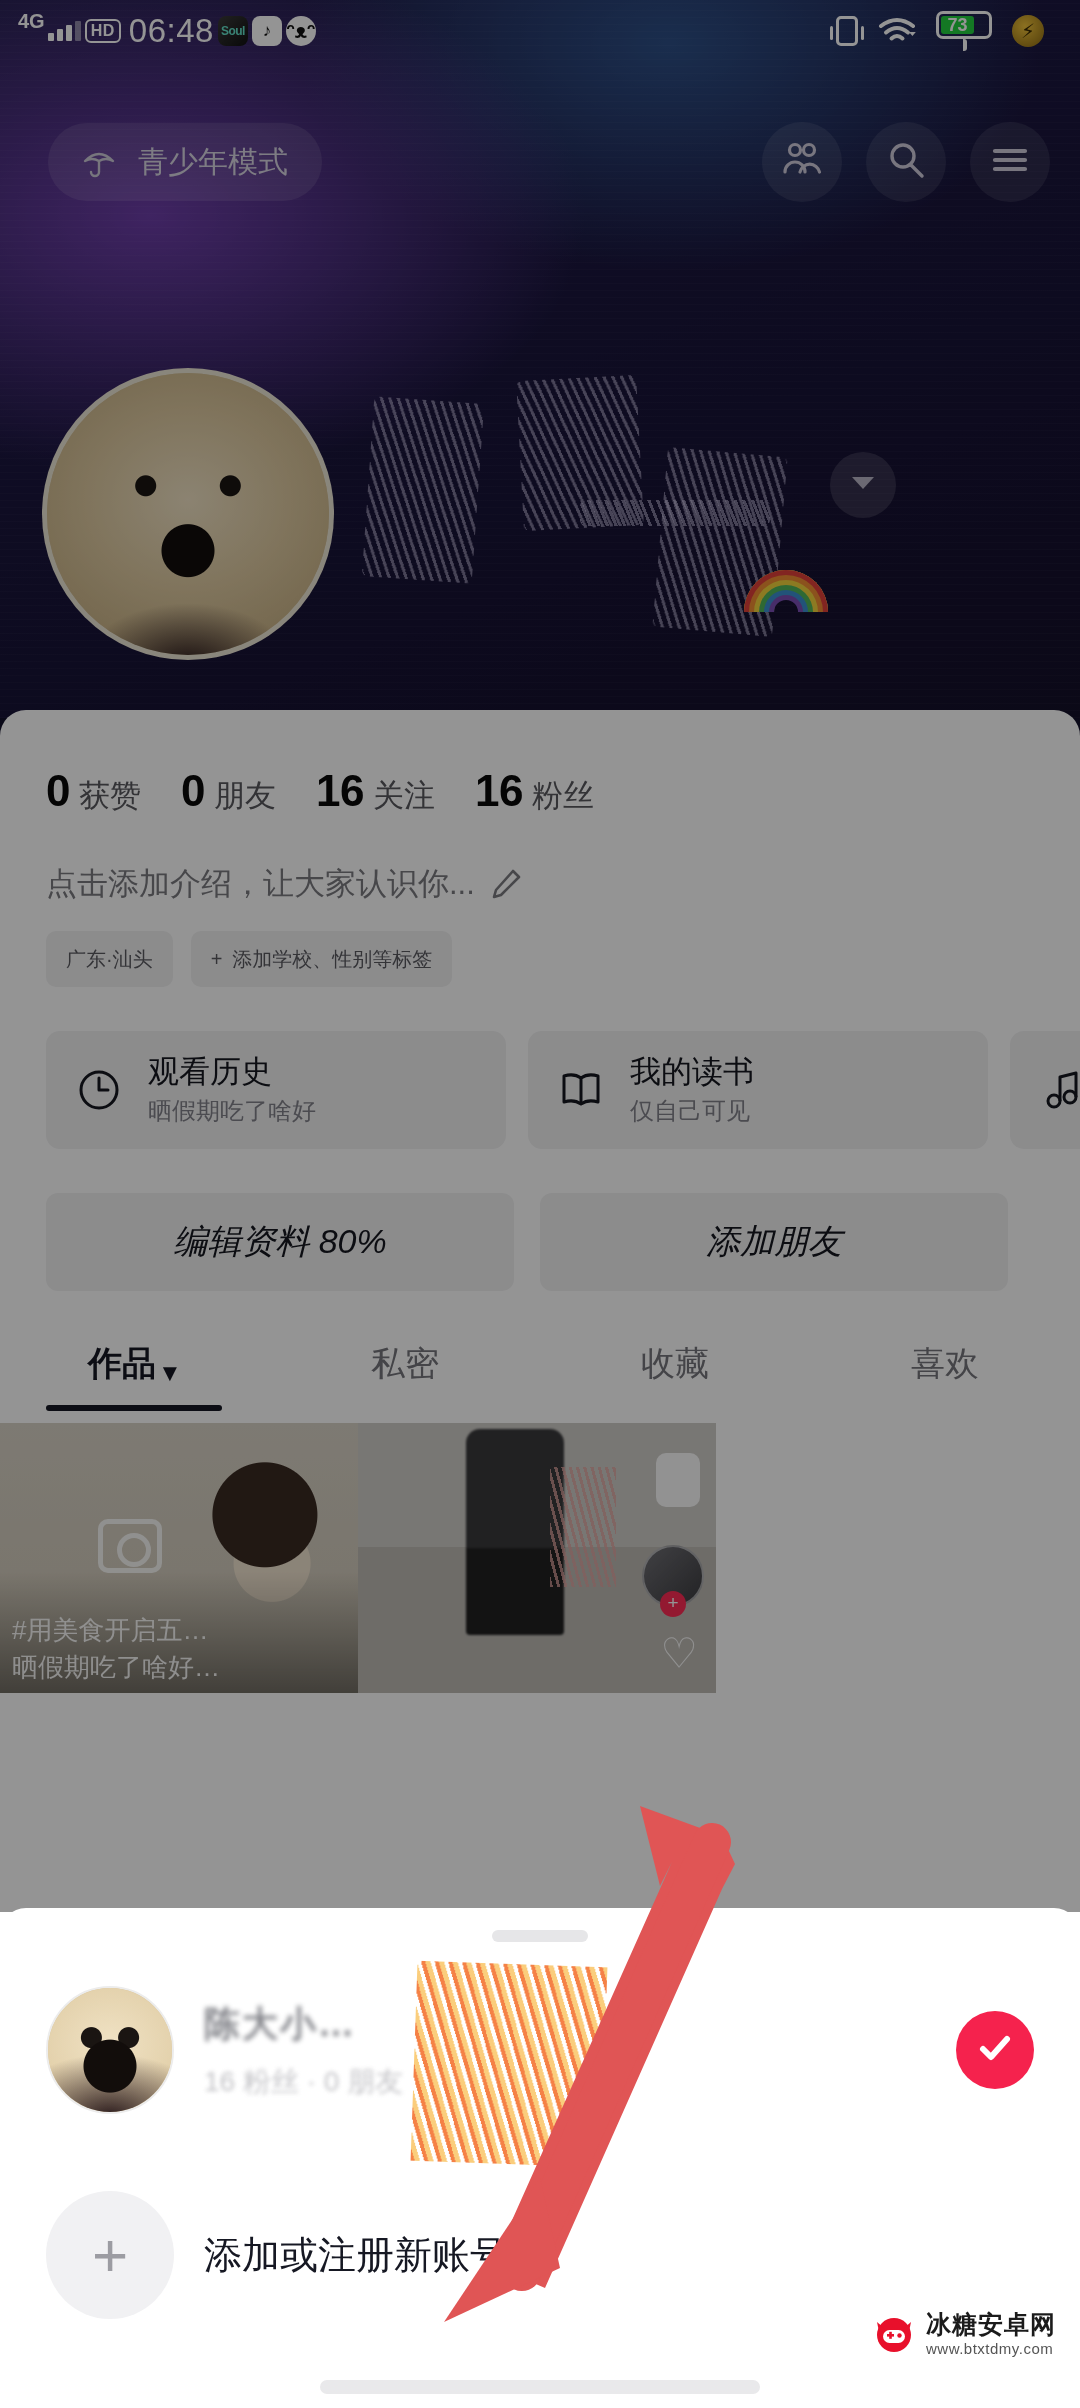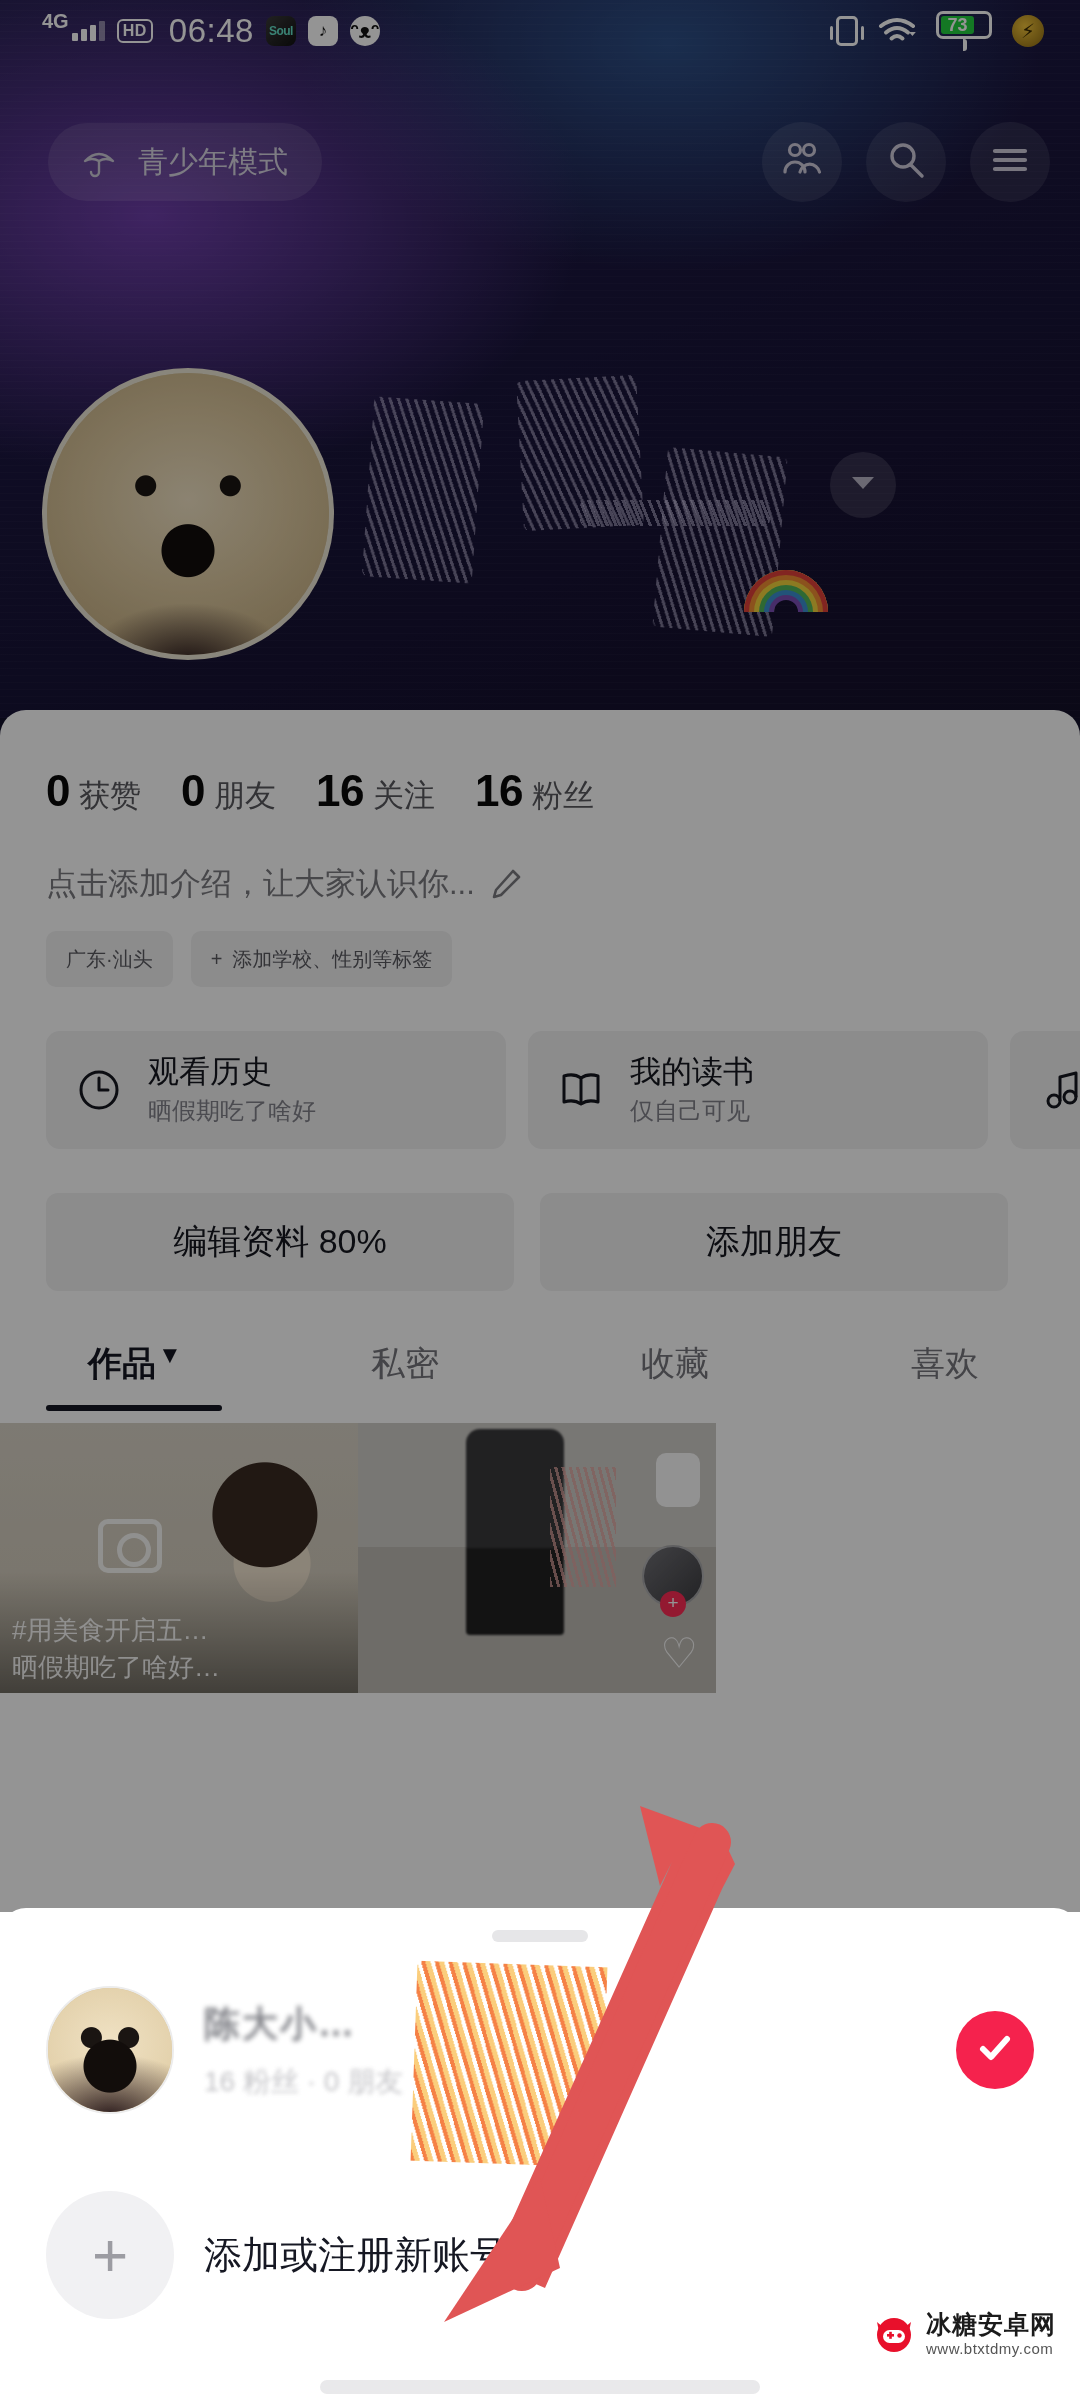--- a/index.html
+++ b/index.html
@@ -40,21 +40,21 @@
   }
 
   
   .statusbar {
     position: absolute; left: 0; top: 0;
     width: 1080px; height: 62px;
     display: flex; align-items: center;
     color: #fff;
     z-index: 6;
   }
-  .sb-left { display: flex; align-items: center; gap: 12px; padding-left: 42px; }
+  .sb-left { display: flex; align-items: center; gap: 4px; padding-left: 18px; }
   .sb-right { display: flex; align-items: center; gap: 20px; margin-left: auto; padding-right: 36px; }
   .net-4g { position: relative; display:flex; align-items:flex-end; gap:3px; }
   .net-4g .lbl { font-size: 20px; font-weight: 700; line-height: 1; position:relative; top:-10px; }
   .bars { display: flex; align-items: flex-end; gap: 3px; height: 20px; }
   .bars i { display:block; width: 6px; background:#fff; border-radius:1px; }
   .bars i:nth-child(1){height:8px}
   .bars i:nth-child(2){height:12px}
   .bars i:nth-child(3){height:16px}
   .bars i:nth-child(4){height:20px; background: rgba(255,255,255,.45)}
   .hd-badge {
@@ -190,26 +190,26 @@
   .card-txt .t2 { font-size: 24px; color:#82828a; line-height:1.3; margin-top:4px;}
   .card.c1{ width: 460px;}
   .card.c2{ width: 460px;}
   .card.c3{ width: 460px;}
 
   .actions { display:flex; gap: 26px; padding: 44px 0 0 46px; }
   .action-btn {
     width: 468px; height: 98px; border-radius: 12px;
     background: rgba(22,24,35,.06);
     display:flex; align-items:center; justify-content:center;
-    font-size: 34px; color:#16181f;
+    font-size: 34px; color:#16181f;font-style:italic;
   }
 
   .tabs { display:flex; align-items:center; padding: 50px 0 0 0; position:relative;}
   .tab { width: 270px; text-align:center; font-size: 34px; color:#76767c; position:relative;}
-  .tab.active { color:#161823; font-weight:700; display:flex; align-items:flex-start; justify-content:center; gap:2px;}
+  .tab.active { color:#161823; font-weight:700; display:flex; align-items:flex-end; justify-content:center; gap:2px;}
   .tab-underline{
     position:absolute; left: 46px; bottom: -24px;
     width: 176px; height: 6px; border-radius: 3px; background:#161823;
   }
 
   .grid { display:flex; margin-top: 36px; }
   .thumb { width: 358px; height: 270px; position:relative; overflow:hidden;}
   .thumb.t1 {
     background:
       linear-gradient(180deg, rgba(0,0,0,0) 55%, rgba(0,0,0,.45) 100%),

